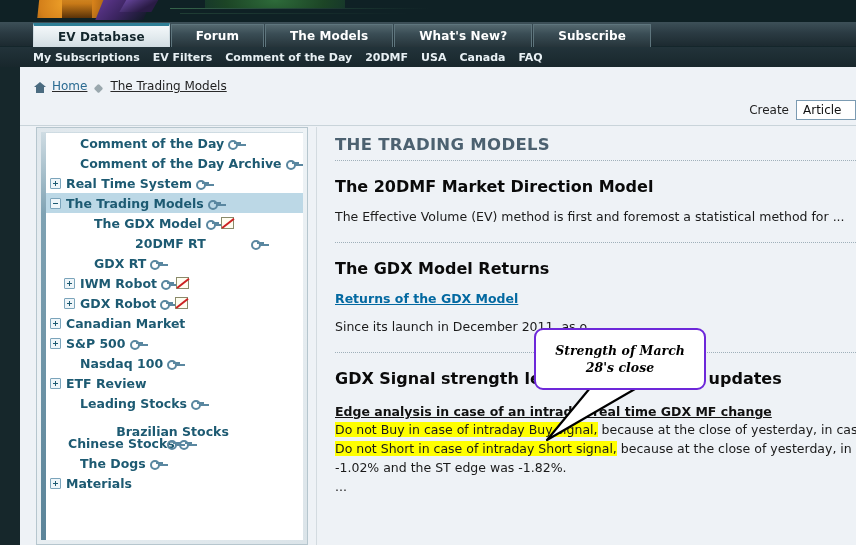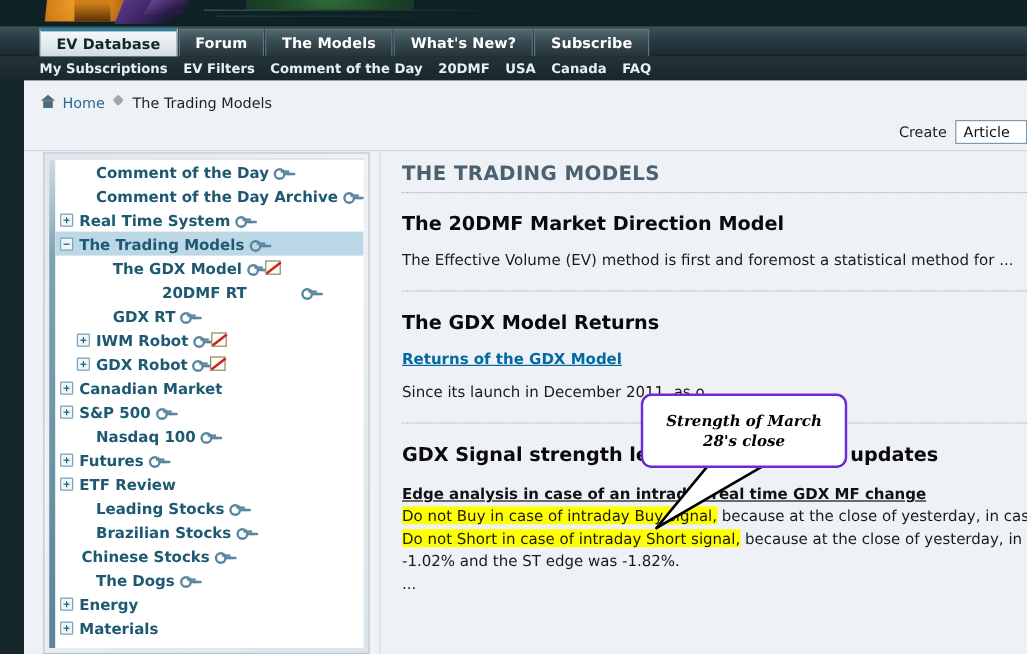--- a/index.html
+++ b/index.html
@@ -59,21 +59,21 @@
 
   
   #tabbar {
     position: absolute; left: 0; top: 22px; width: 856px; height: 25px;
     background: linear-gradient(180deg, #3d5058 0%, #2b3b43 45%, #1c2a30 100%);
     border-bottom: 1px solid #14262b;
   }
   #tabbar .tabs { position: absolute; left: 33px; top: 0; display: flex; align-items: flex-end; height: 25px; }
   .tab {
     height: 23px;
-    padding: 0 13px;
+    padding: 0 24px;
     margin-right: 1px;
     display: flex; align-items: center;
     font-size: 12px; font-weight: bold;
     color: #ffffff;
     background: linear-gradient(180deg, #54686f 0%, #3a4d55 40%, #26343a 100%);
     border: 1px solid #5e757d;
     border-bottom: none;
     cursor: pointer;
     white-space: nowrap;
     letter-spacing: .1px;
@@ -104,21 +104,21 @@
   
   #page {
     position: absolute; left: 20px; top: 67px;
     width: 836px; height: 478px;
     background: #eef2f6;
   }
 
   
   #breadcrumb {
     position: absolute; left: 14px; top: 12px;
-    display: flex; align-items: flex-start; font-size: 12px; color: #2a2a2a;
+    display: flex; align-items: flex-end; font-size: 12px; color: #2a2a2a; text-decoration: underline;
   }
   #breadcrumb .home-ico {
     width: 12px; height: 11px; margin-right: 6px; position: relative; display:inline-block;
   }
   #breadcrumb .home-ico::before {
     content: ""; position: absolute; left: 0; top: 0;
     border-left: 6px solid transparent; border-right: 6px solid transparent;
     border-bottom: 5px solid #4a6b80;
   }
   #breadcrumb .home-ico::after {
@@ -386,50 +386,41 @@
           <span class="tree-label">S&amp;P 500</span>
           <span class="key-ico"></span>
         </div>
         <div class="tree-item" style="padding-left: 18px;">
           <span class="pm none"></span>
           <span class="tree-label">Nasdaq 100</span>
           <span class="key-ico"></span>
         </div>
         <div class="tree-item" style="padding-left: 4px;">
           <span class="pm plus"></span>
-          <span class="tree-label">Futures</span>
-          <span class="key-ico"></span>
-        </div>
-        <div class="tree-item" style="padding-left: 4px;">
-          <span class="pm plus"></span>
           <span class="tree-label">ETF Review</span>
         </div>
         <div class="tree-item" style="padding-left: 18px;">
           <span class="pm none"></span>
           <span class="tree-label">Leading Stocks</span>
           <span class="key-ico"></span>
         </div>
-        <div class="tree-item" style="padding-left: 18px;">
+        <div class="tree-item" style=" flex-direction: column;">
           <span class="pm none"></span>
           <span class="tree-label">Brazilian Stocks</span>
           <span class="key-ico"></span>
         </div>
         <div class="tree-item" style="padding-left: 6px;">
           <span class="pm none"></span>
           <span class="tree-label">Chinese Stocks</span>
           <span class="key-ico"></span>
         </div>
         <div class="tree-item" style="padding-left: 18px;">
           <span class="pm none"></span>
           <span class="tree-label">The Dogs</span>
           <span class="key-ico"></span>
-        </div>
-        <div class="tree-item" style="padding-left: 4px;">
-          <span class="pm plus"></span>
-          <span class="tree-label">Energy</span>
         </div>
         <div class="tree-item" style="padding-left: 4px;">
           <span class="pm plus"></span>
           <span class="tree-label">Materials</span>
         </div>
       </div>
   </div>
 
   <div id="content">
     <div class="page-title">THE TRADING MODELS</div>

